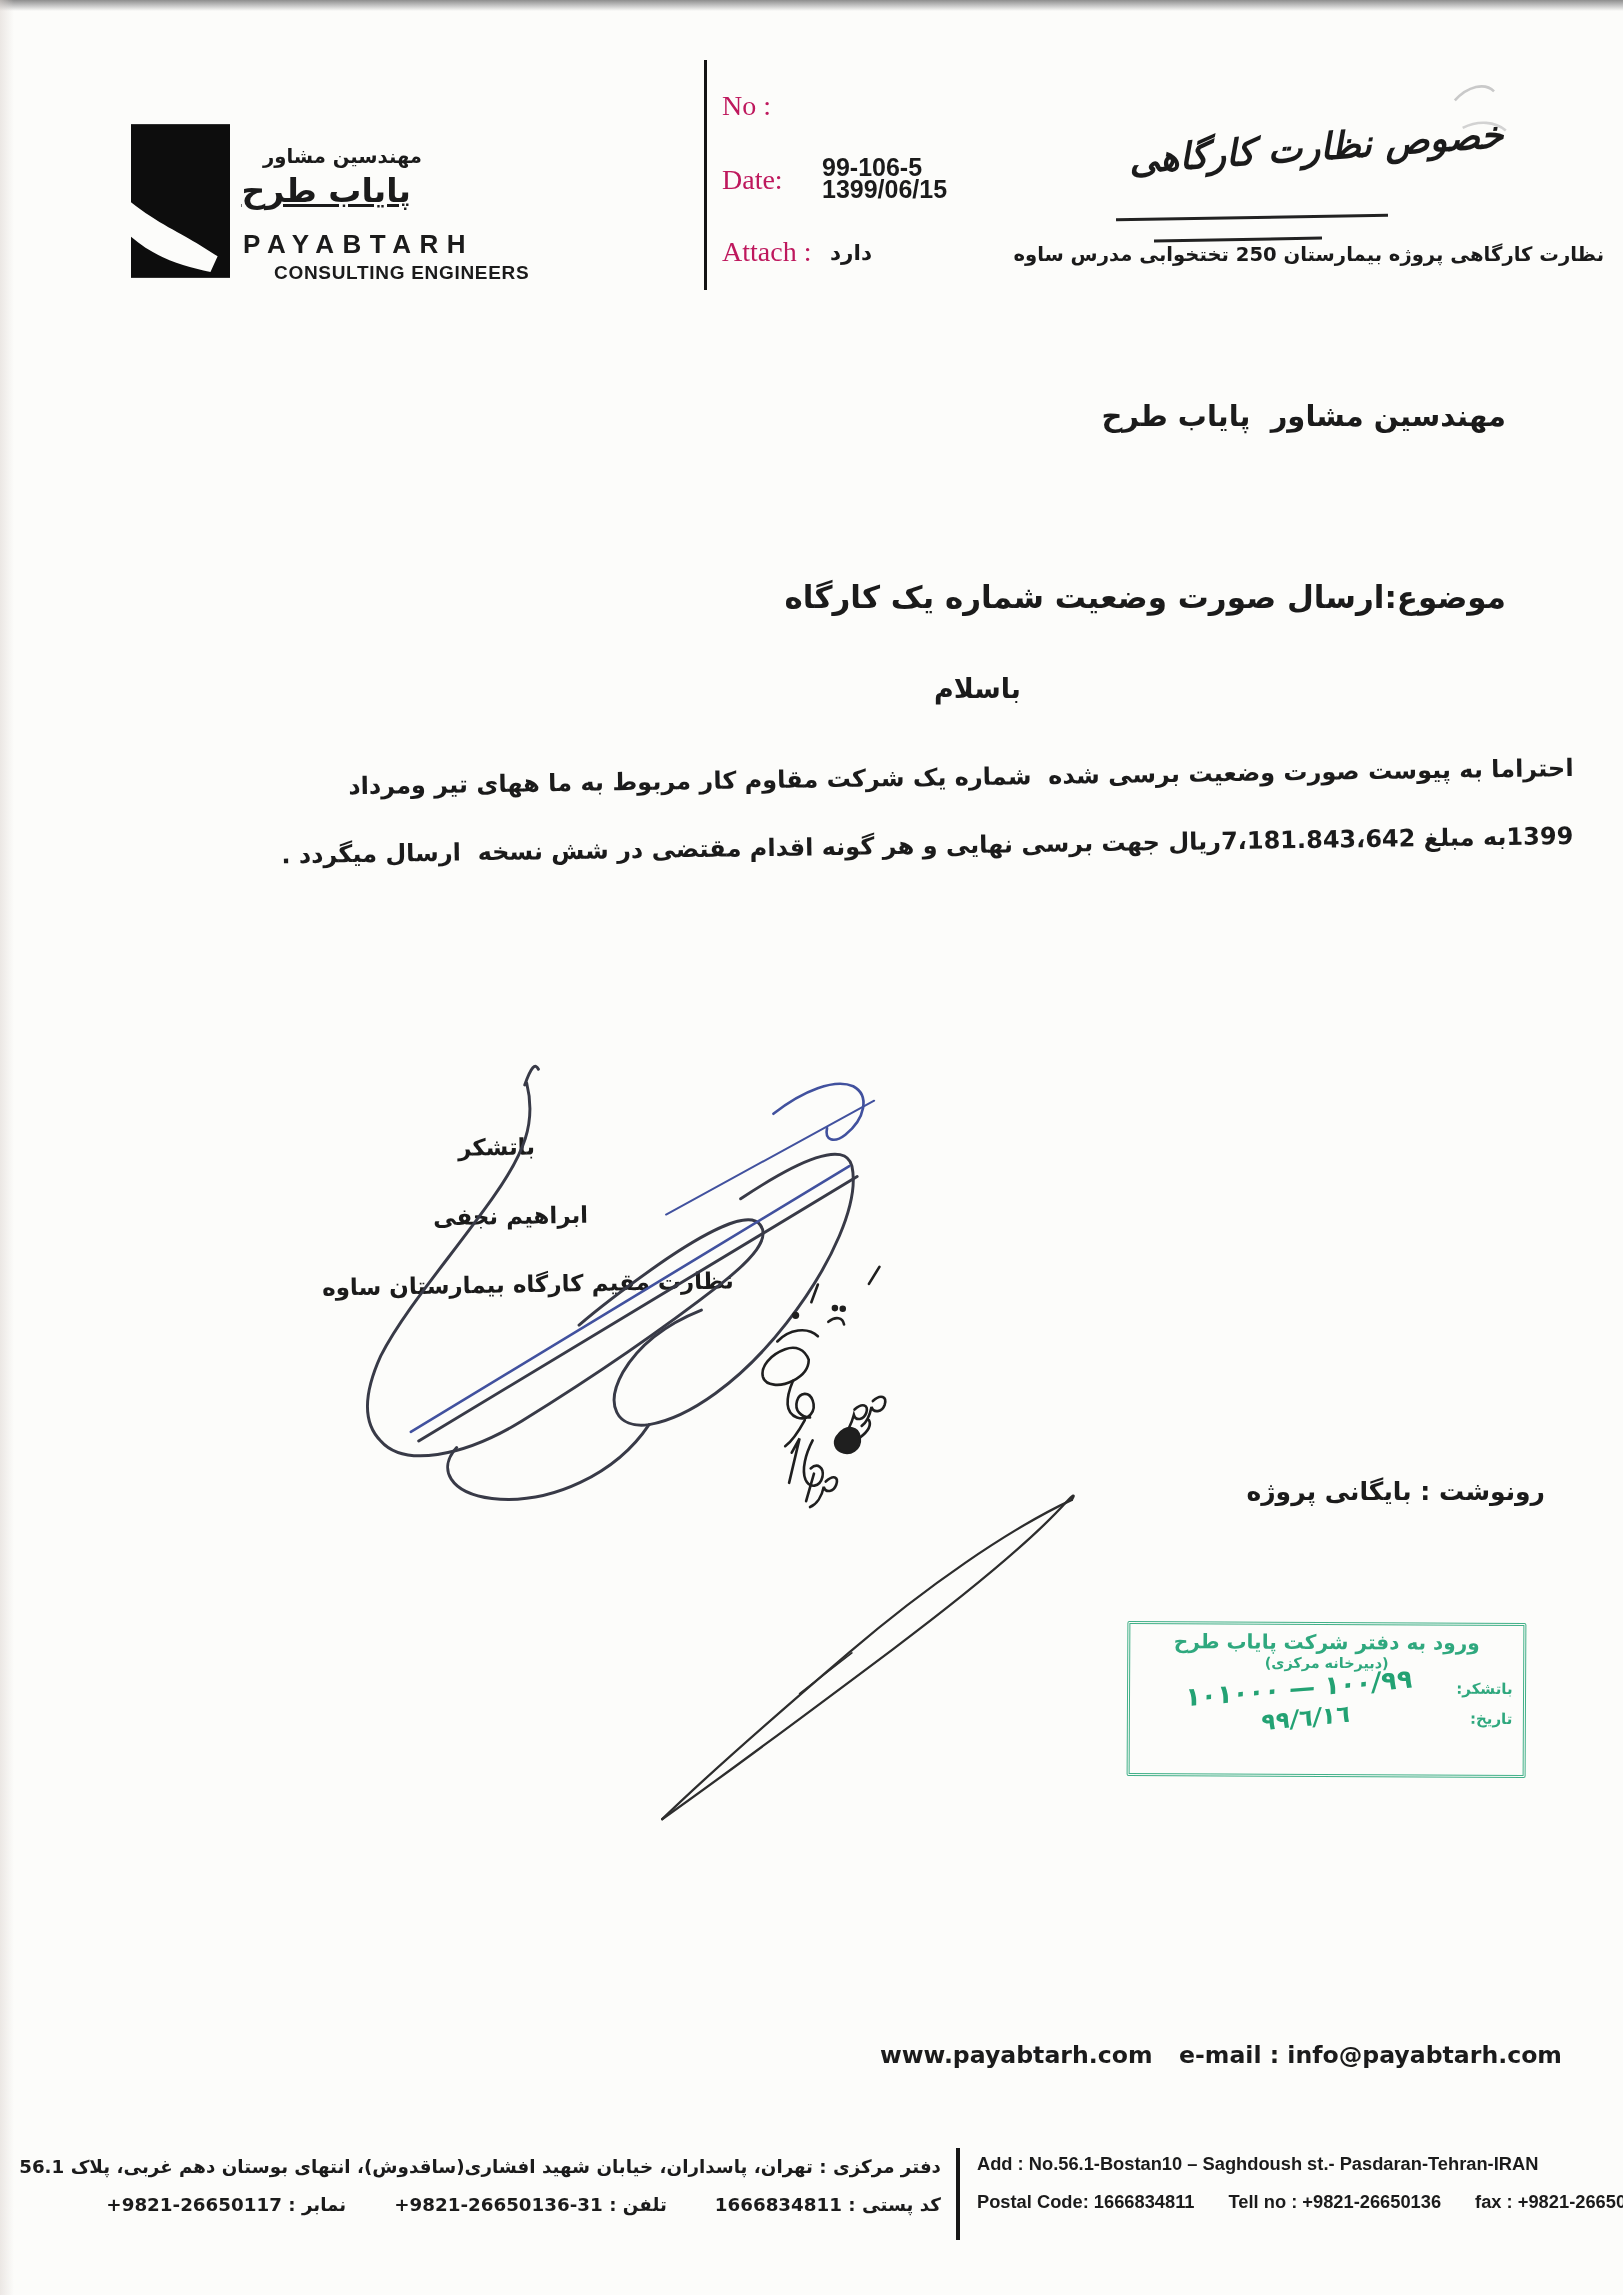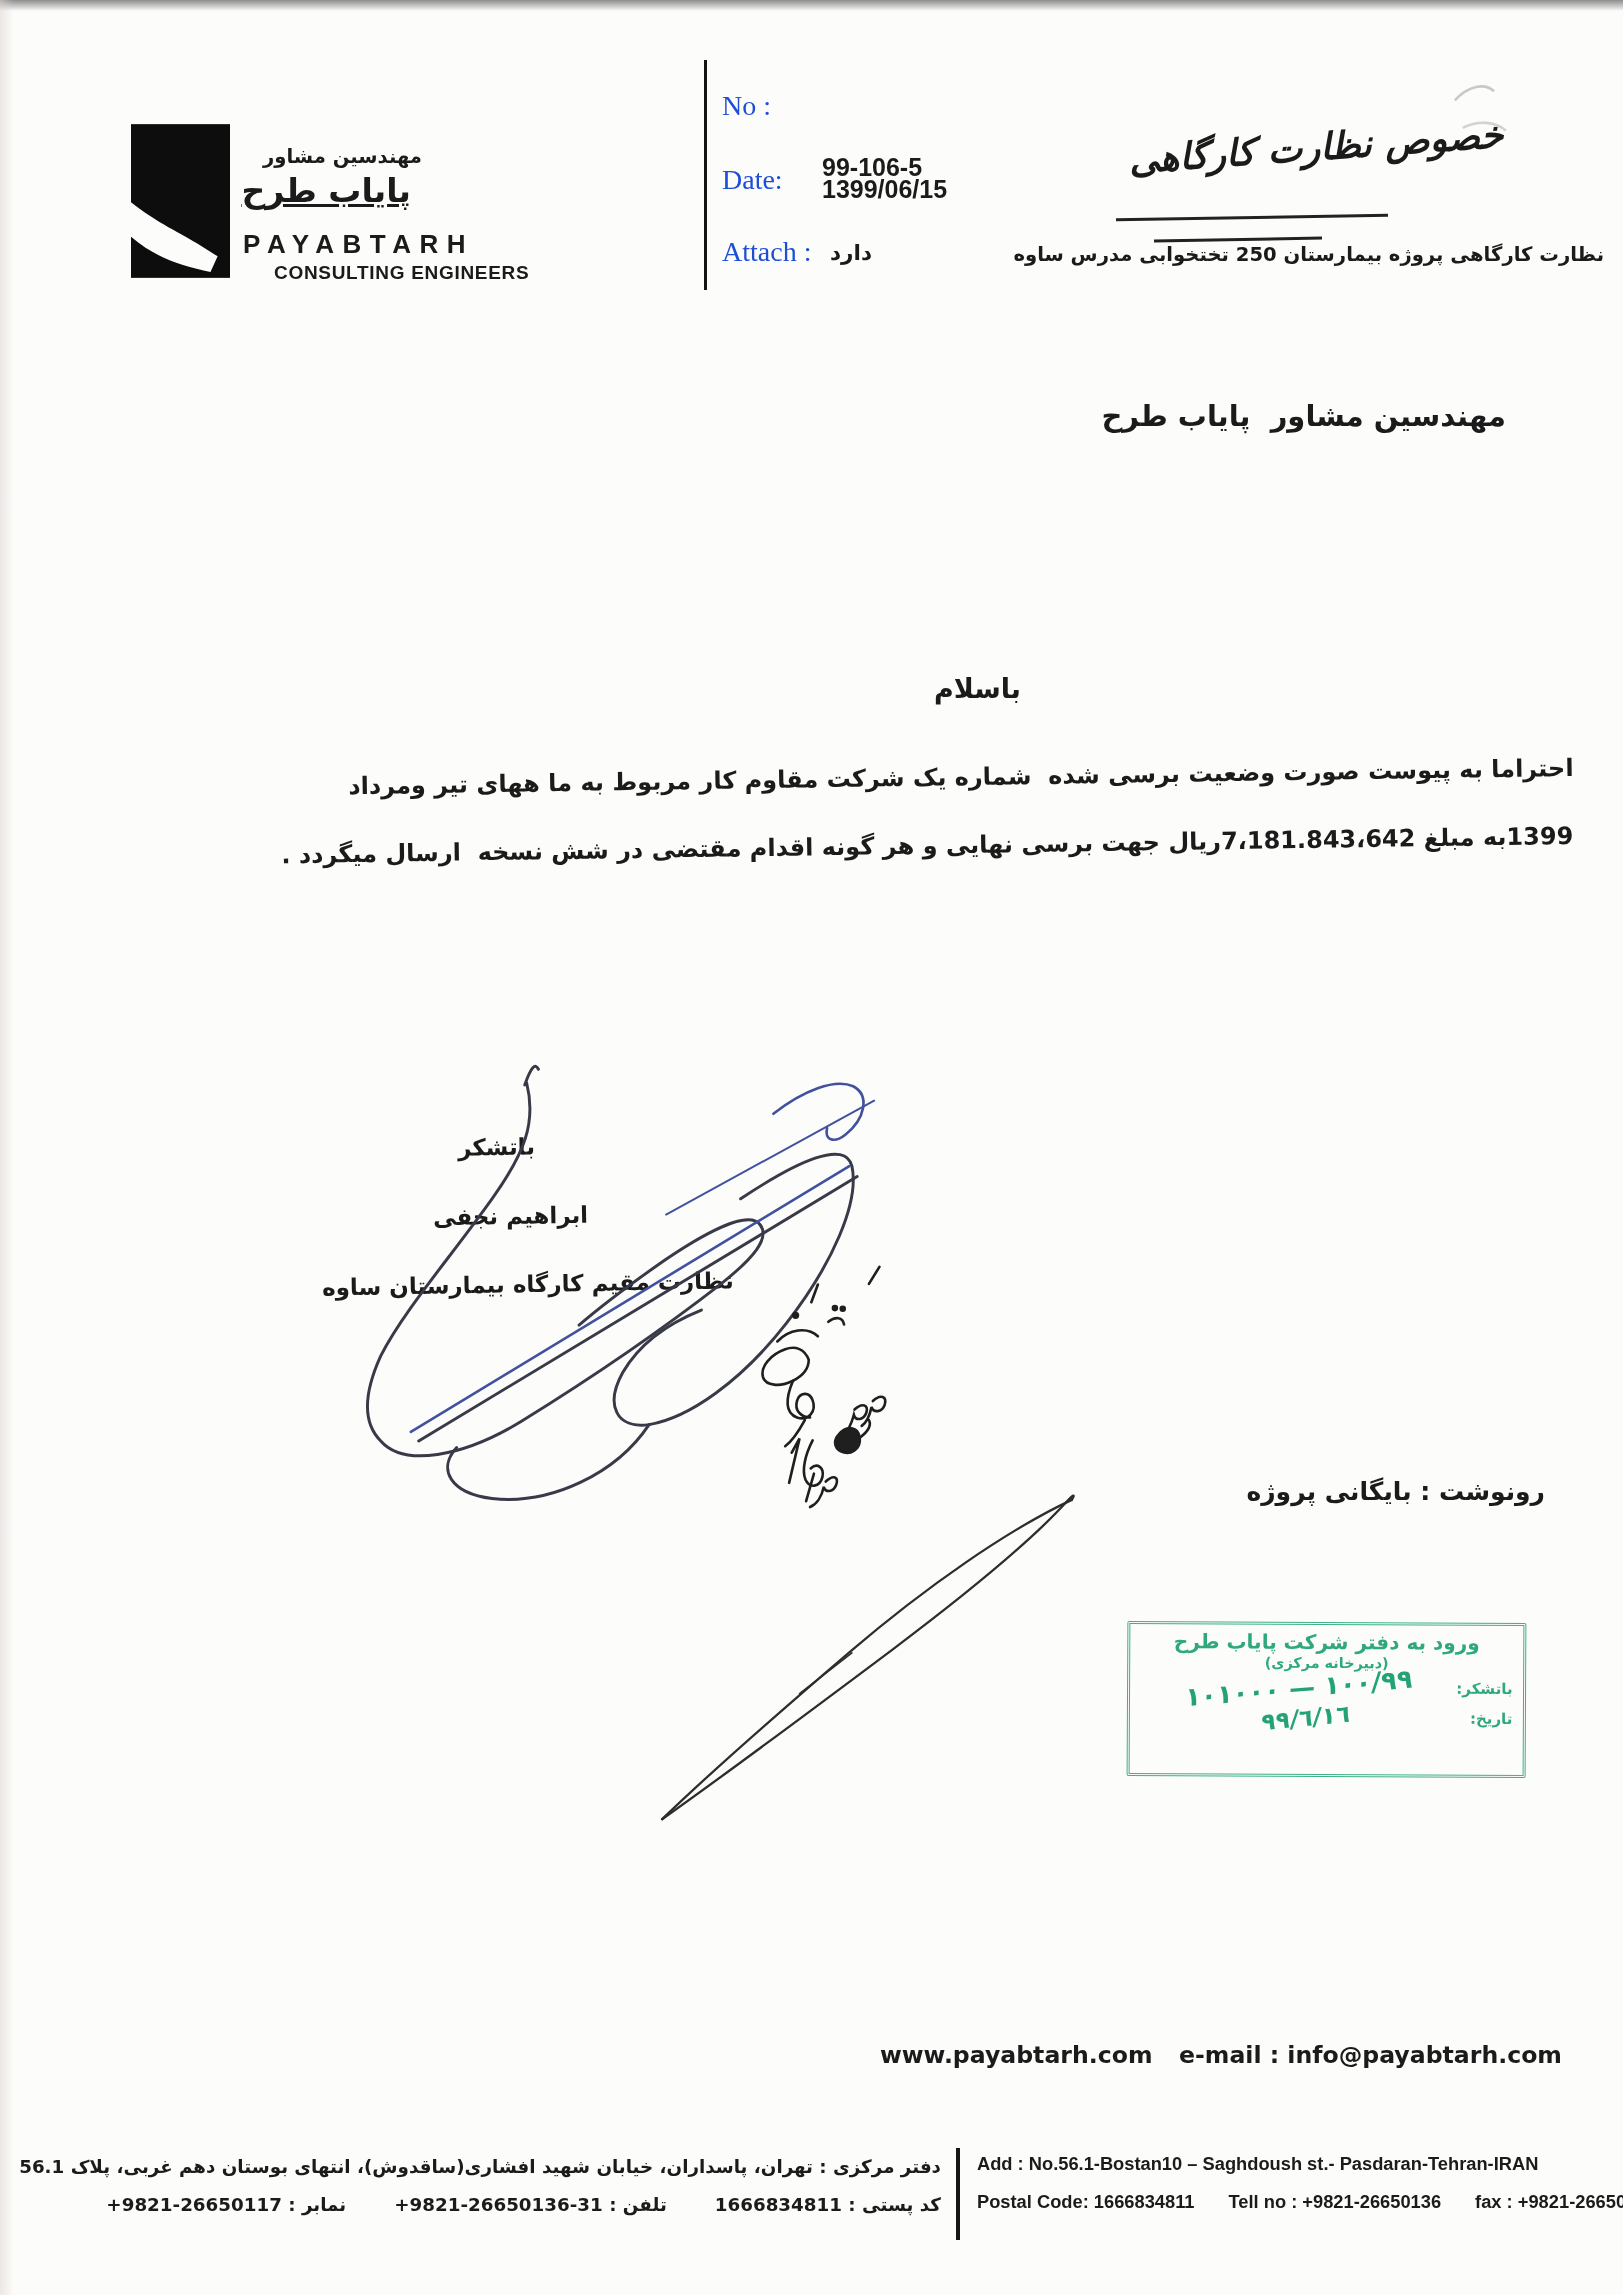--- a/index.html
+++ b/index.html
@@ -13,21 +13,21 @@
   
   .top-band{left:0;top:0;width:1624px;height:10.5px;background:linear-gradient(#8e8e8e,#c9c9c9 55%,rgba(255,255,255,0));}
   .left-edge{left:0;top:0;width:14.4px;height:2295px;background:linear-gradient(90deg,#ddd6d2,rgba(255,255,255,0));opacity:.55;}
 
   
   .fa-small{left:226px;top:145px;width:196px;text-align:right;font-size:19.6px;font-weight:bold;}
   .fa-name{left:226px;top:171px;width:185px;text-align:right;font-size:33px;font-weight:bold;text-decoration:underline;}
   .en-name{left:243px;top:229px;font-size:26px;font-weight:bold;letter-spacing:8.5px;font-family:"Liberation Sans",sans-serif;}
   .en-sub{left:274px;top:262px;font-size:19px;font-weight:bold;letter-spacing:0.7px;font-family:"Liberation Sans",sans-serif;}
   .vline{left:704px;top:60px;width:3.3px;height:230px;background:#141414;}
-  .meta-label{font-size:28px;color:#1d4ed8;}
+  .meta-label{font-size:28px;color:#be185d;}
   .no-label{left:722px;top:90px;}
   .date-label{left:722px;top:164px;}
   .attach-label{left:722px;top:236px;}
   .meta-value{font-weight:bold;font-size:25px;font-family:"Liberation Sans",sans-serif;}
   .ref-number{left:822px;top:153px;}
   .date-value{left:822px;top:175px;}
   .attach-value{left:830px;top:240px;font-size:21.6px;font-weight:bold;}
 
   .calligraphy{left:1100px;top:126px;width:432px;text-align:center;font-size:37px;font-weight:bold;font-style:italic;letter-spacing:-0.7px;transform:rotate(-4deg);}
   .underline1{left:1116px;top:216px;width:272px;height:2.6px;background:#222;transform:rotate(-1deg);}
@@ -100,20 +100,21 @@
   <div class="abs underline1"></div>
   <div class="abs underline2"></div>
   <div class="abs rtl nowrap dept-subtitle">نظارت کارگاهی پروژه بیمارستان 250 تختخوابی مدرس ساوه</div>
 
   <svg class="abs" style="left:1447px;top:73px" width="98" height="85" viewBox="0 0 150 130">
     <path d="M12,42 C32,20 58,14 72,28" stroke="#c9c9c9" stroke-width="4" fill="none"></path>
     <path d="M24,84 C48,72 74,74 90,88" stroke="#d2d2d2" stroke-width="4" fill="none"></path>
   </svg>
 
   <div class="abs rtl nowrap r1">مهندسین مشاور &nbsp;پایاب طرح</div>
+  <div class="abs rtl nowrap subject">موضوع:ارسال صورت وضعیت شماره یک کارگاه</div>
   <div class="abs rtl nowrap salutation">باسلام</div>
 
   <div class="abs rtl nowrap b1">احتراما به پیوست صورت وضعیت برسی شده &nbsp;شماره یک شرکت مقاوم کار مربوط به ما ههای تیر ومرداد</div>
   <div class="abs rtl nowrap b2">1399به مبلغ 7،181.843،642ریال جهت برسی نهایی و هر گونه اقدام مقتضی در شش نسخه &nbsp;ارسال میگردد .</div>
 
   <div class="abs rtl nowrap s1">باتشکر</div>
   <div class="abs rtl nowrap s2">ابراهیم نجفی</div>
   <div class="abs rtl nowrap s3">نظارت مقیم کارگاه بیمارستان ساوه</div>
 
   <svg class="abs" style="left:281px;top:1047px" width="884" height="818" viewBox="0 0 1350 1250">

